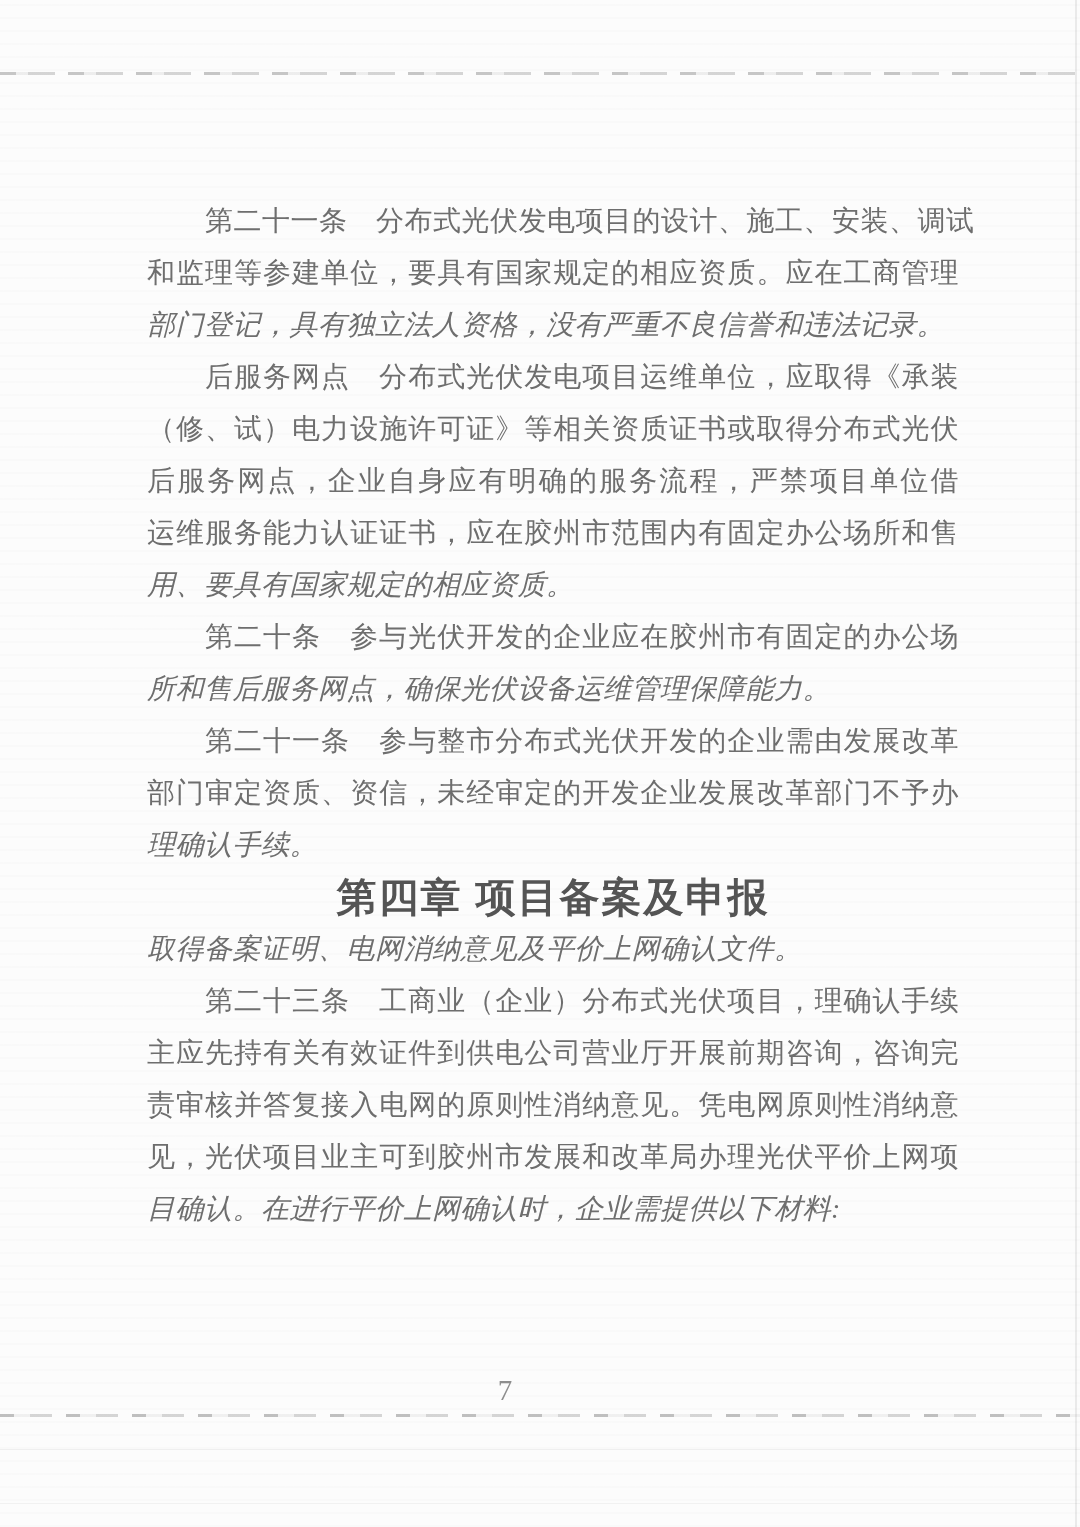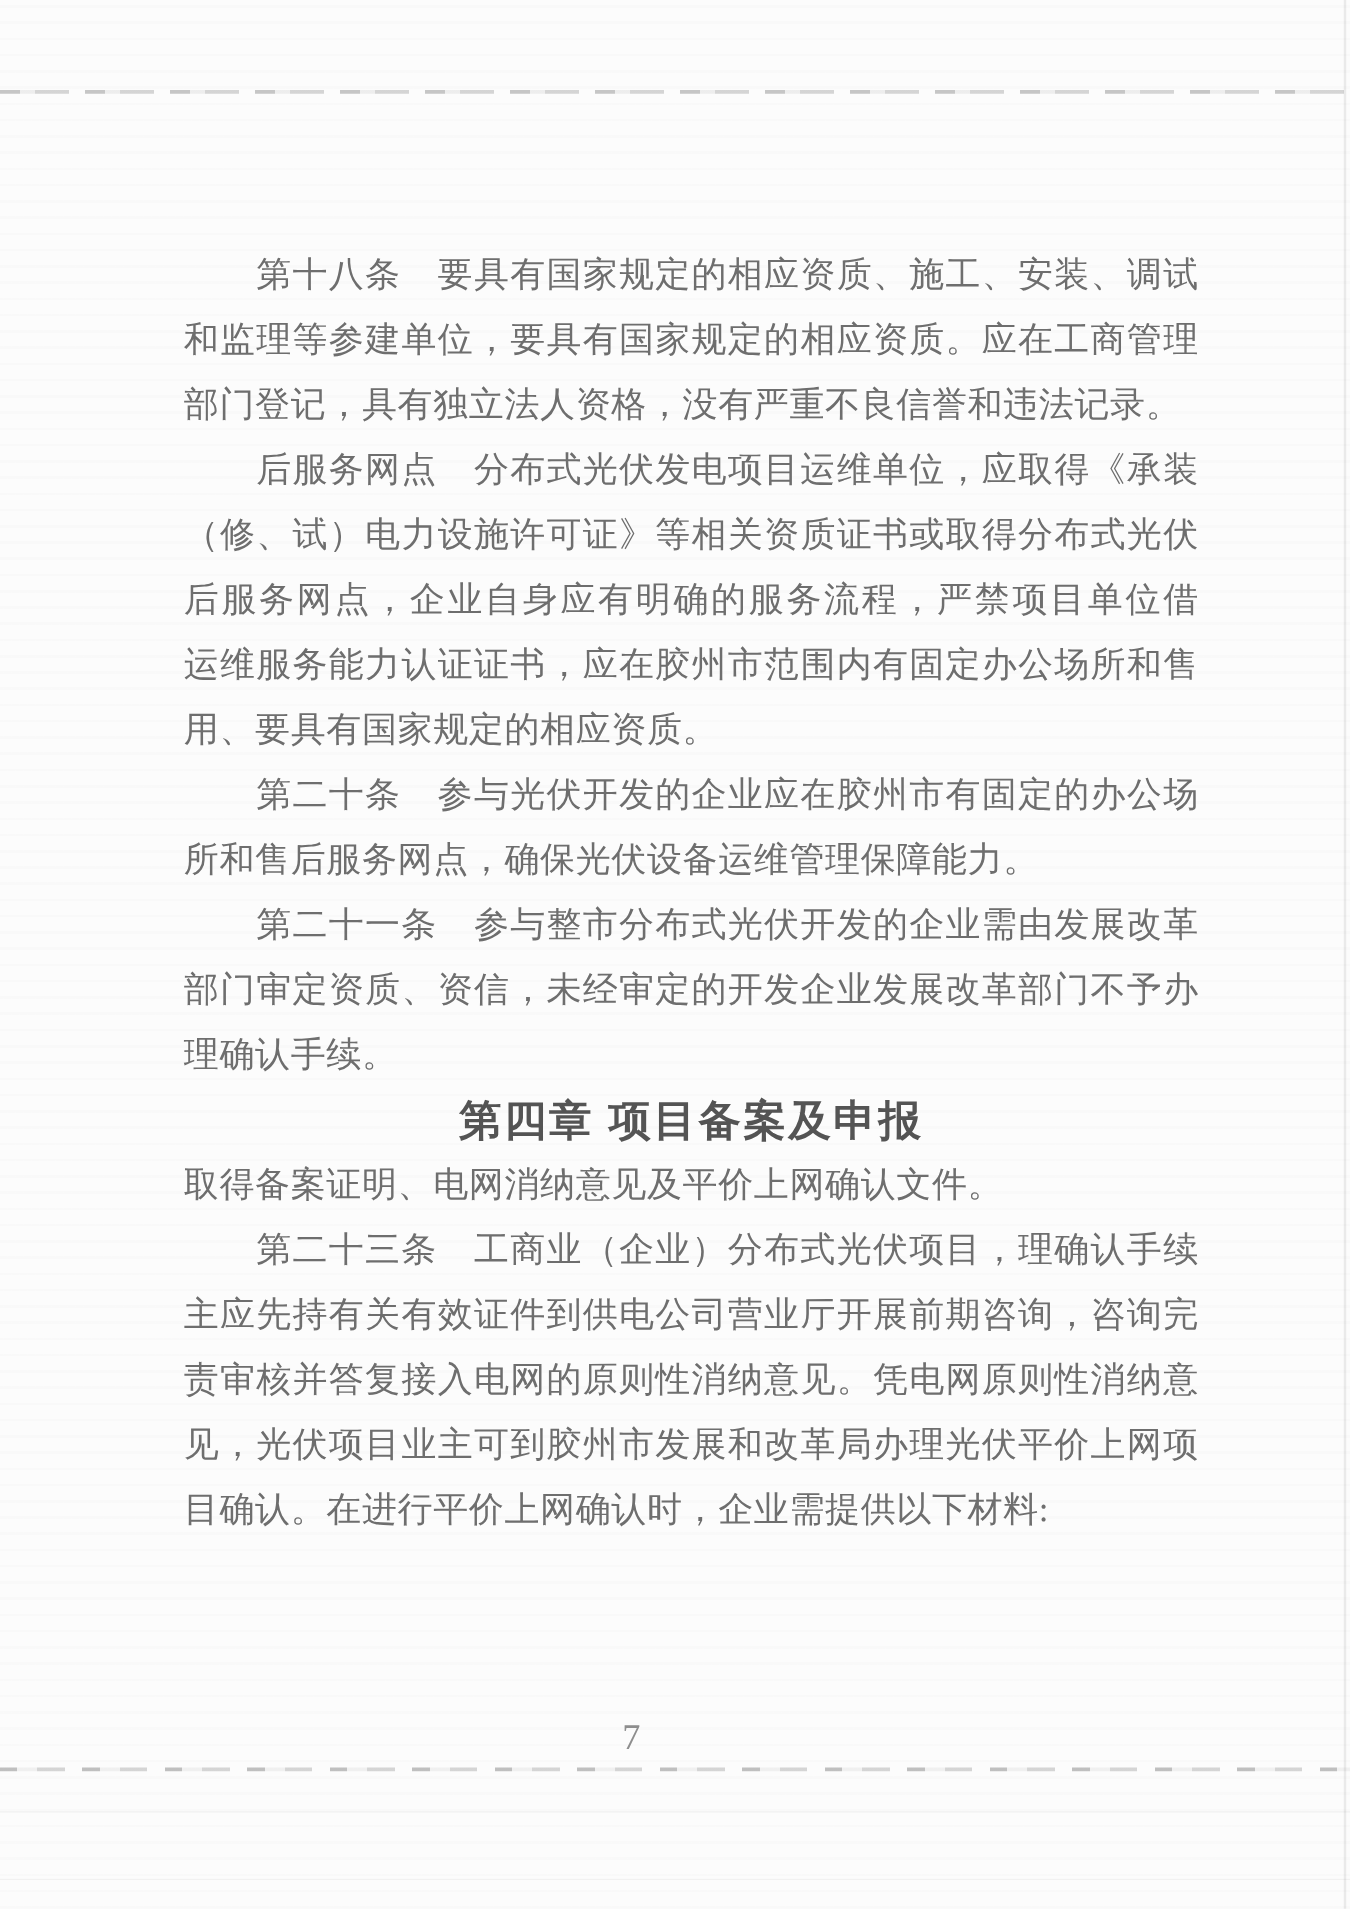--- a/index.html
+++ b/index.html
@@ -38,27 +38,28 @@
     letter-spacing: 0.5px;
     text-align: justify;
     text-align-last: justify;
     text-justify: inter-character;
     white-space: nowrap;
   }
   .text-line.indent { padding-left: 58px; }
   .text-line.last {
     text-align: left;
     text-align-last: left;
+    font-style: italic;
   }
   .heading-line {
     box-sizing: border-box;
     width: 100%;
     height: 52px;
     line-height: 52px;
-    font-size: 34px;
+    font-size: 40px;
     font-weight: bold;
     font-family: "Liberation Sans", sans-serif;
     color: #545454;
     letter-spacing: 2px;
     text-align: right;
     text-align-last: center;
   }
   .page-number {
     position: absolute;
     top: 1368px;
@@ -116,21 +117,21 @@
   }
 </style>
 </head>
 <body>
 
 <div class="scan-texture"></div>
 
 <div class="artifact-top"></div>
 
 <div class="doc-body">
-    <div class="text-line indent">第十八条　要具有国家规定的相应资质、施工、安装、调试</div>
+    <div class="text-line indent">第二十一条　分布式光伏发电项目的设计、施工、安装、调试</div>
     <div class="text-line">和监理等参建单位，要具有国家规定的相应资质。应在工商管理</div>
     <div class="text-line last">部门登记，具有独立法人资格，没有严重不良信誉和违法记录。</div>
     <div class="text-line indent">后服务网点　分布式光伏发电项目运维单位，应取得《承装</div>
     <div class="text-line">（修、试）电力设施许可证》等相关资质证书或取得分布式光伏</div>
     <div class="text-line">后服务网点，企业自身应有明确的服务流程，严禁项目单位借</div>
     <div class="text-line">运维服务能力认证证书，应在胶州市范围内有固定办公场所和售</div>
     <div class="text-line last">用、要具有国家规定的相应资质。</div>
     <div class="text-line indent">第二十条　参与光伏开发的企业应在胶州市有固定的办公场</div>
     <div class="text-line last">所和售后服务网点，确保光伏设备运维管理保障能力。</div>
     <div class="text-line indent">第二十一条　参与整市分布式光伏开发的企业需由发展改革</div>

